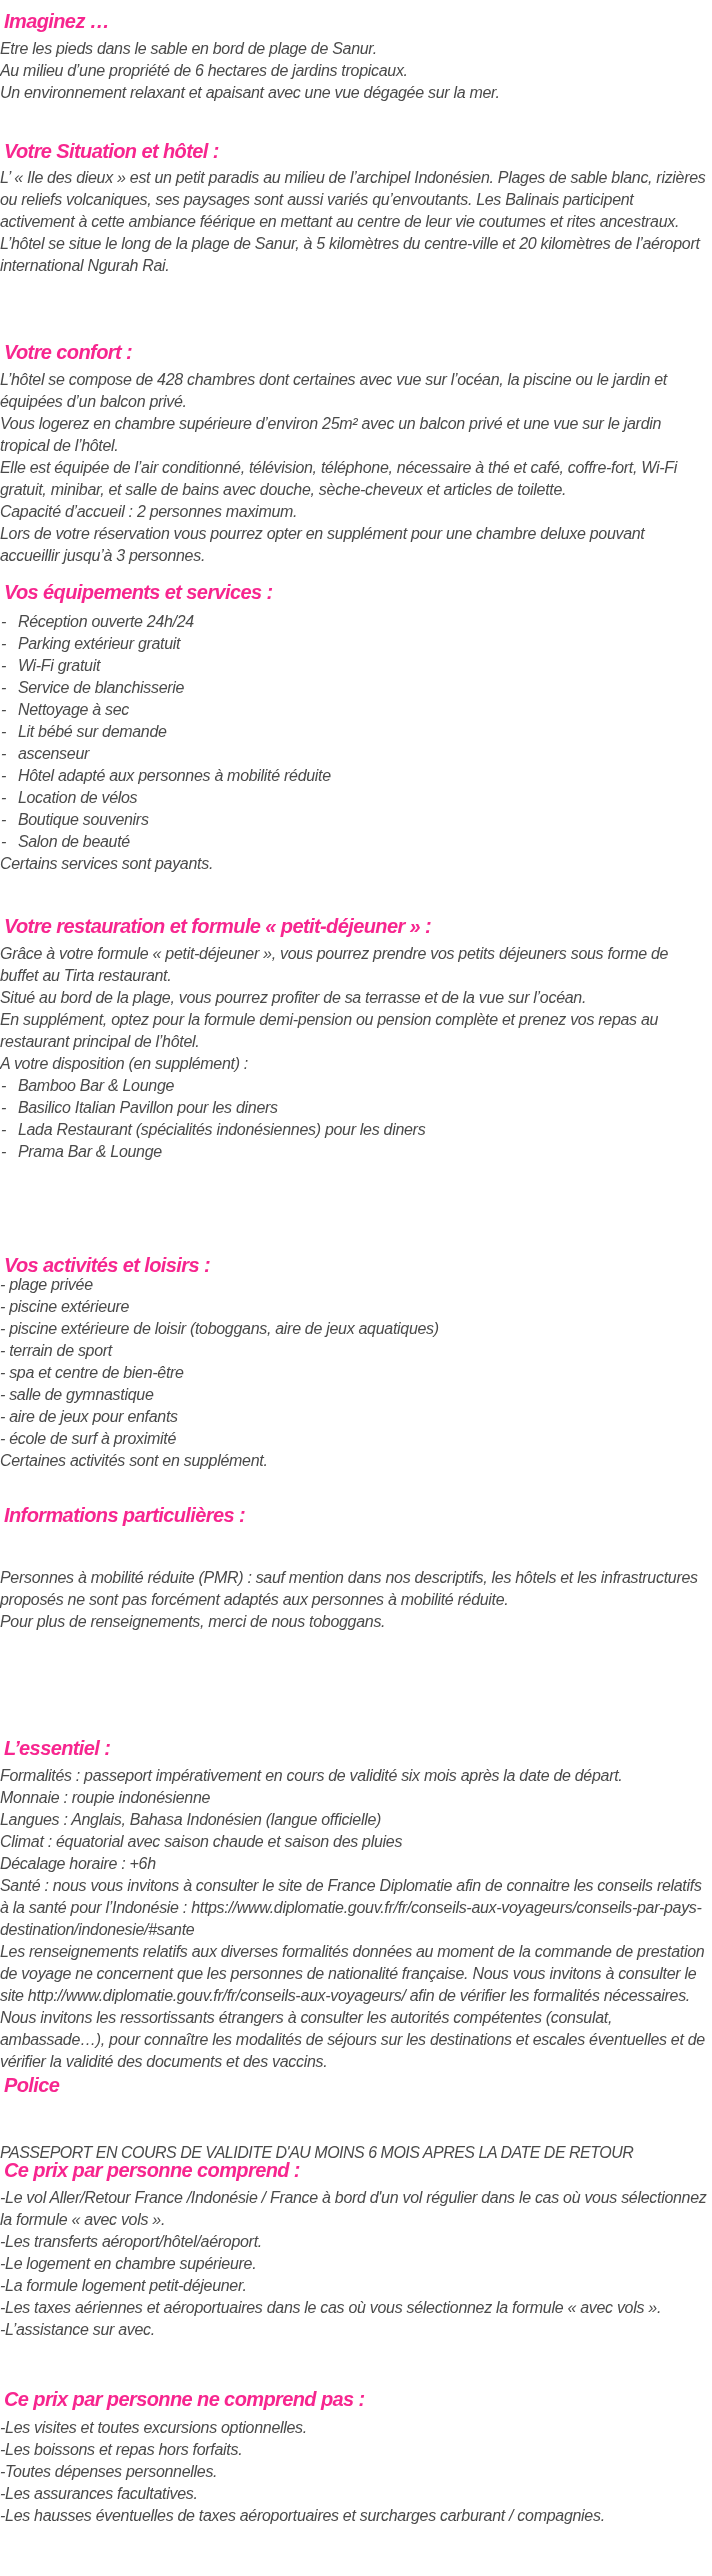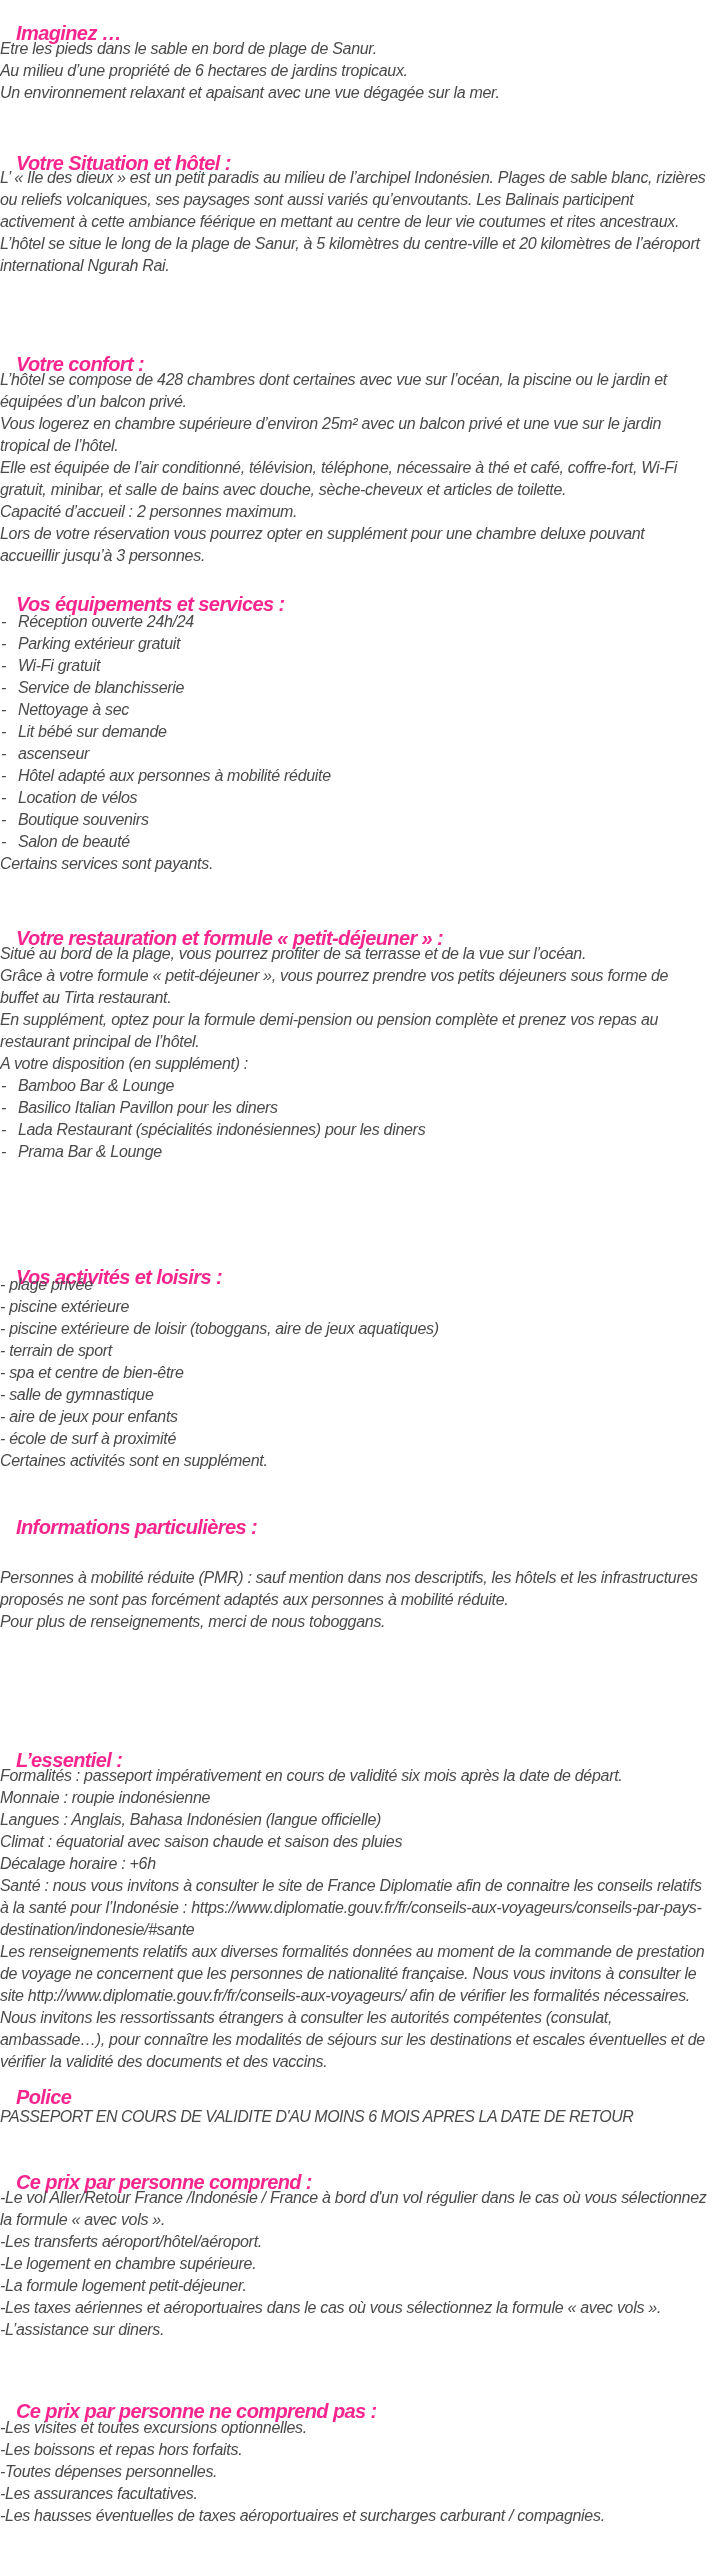--- a/index.html
+++ b/index.html
@@ -7,42 +7,42 @@
     width: 713px;
     height: 2576px;
     overflow: hidden;
     font-family: "Liberation Sans", sans-serif;
     color: #4a4a4a;
     position: relative;
   }
   .h {
     position: absolute;
     left: 0;
-    margin: 16px;
+    margin: 4px;
     color: #f7268f;
     font-style: italic;
     font-weight: bold;
     font-size: 20px;
     letter-spacing: -0.6px;
     line-height: 26px;
     white-space: nowrap;
   }
   .blk {
     position: absolute;
     left: 0;
     width: 707px;
     font-style: italic;
     font-size: 16px;
     line-height: 22px;
     letter-spacing: -0.3px;
   }
   .blk p { margin: 0; }
   .li { margin: 0; display: flex; }
   .li .dash { width: 17px; flex: 0 0 17px; padding-left: 0.9px; }
-  .upper { letter-spacing: -0.5px; }
+  .upper { letter-spacing: -0.5px; margin-top: 36px; }
 </style>
 </head>
 <body>
 
 <h2 class="h" style="top:3.8px">Imaginez …</h2>
 <div class="blk" style="top:38px">
   <p>Etre les pieds dans le sable en bord de plage de Sanur.</p>
   <p>Au milieu d’une propriété de 6 hectares de jardins tropicaux.</p>
   <p>Un environnement relaxant et apaisant avec une vue dégagée sur la mer.</p>
 </div>
@@ -106,22 +106,22 @@
     </div>
   <div class="li">
       <span class="dash">-</span>
       <span>Salon de beauté</span>
     </div>
   <p>Certains services sont payants.</p>
 </div>
 
 <h2 class="h" style="top:909px">Votre restauration et formule « petit-déjeuner » :</h2>
 <div class="blk" style="top:943px">
+  <p>Grâce à votre formule « petit-déjeuner », vous pourrez prendre vos petits déjeuners sous forme de buffet au Tirta restaurant.</p>
   <p>Situé au bord de la plage, vous pourrez profiter de sa terrasse et de la vue sur l’océan.</p>
-  <p>Grâce à votre formule « petit-déjeuner », vous pourrez prendre vos petits déjeuners sous forme de buffet au Tirta restaurant.</p>
   <p>En supplément, optez pour la formule demi-pension ou pension complète et prenez vos repas au restaurant principal de l’hôtel.</p>
   <p>A votre disposition (en supplément) :</p>
   <div class="li">
       <span class="dash">-</span>
       <span>Bamboo Bar &amp; Lounge</span>
     </div>
   <div class="li">
       <span class="dash">-</span>
       <span>Basilico Italian Pavillon pour les diners</span>
     </div>
@@ -170,21 +170,21 @@
   <p>PASSEPORT EN COURS DE VALIDITE D'AU MOINS 6 MOIS APRES LA DATE DE RETOUR</p>
 </div>
 
 <h2 class="h" style="top:2153px">Ce prix par personne comprend :</h2>
 <div class="blk" style="top:2187px">
   <p>-Le vol Aller/Retour France /Indonésie / France à bord d'un vol régulier dans le cas où vous sélectionnez la formule « avec vols ».</p>
   <p>-Les transferts aéroport/hôtel/aéroport.</p>
   <p>-Le logement en chambre supérieure.</p>
   <p>-La formule logement petit-déjeuner.</p>
   <p>-Les taxes aériennes et aéroportuaires dans le cas où vous sélectionnez la formule « avec vols ».</p>
-  <p>-L’assistance sur diners.</p>
+  <p>-L’assistance sur avec.</p>
 </div>
 
 <h2 class="h" style="top:2382px">Ce prix par personne ne comprend pas :</h2>
 <div class="blk" style="top:2417px">
   <p>-Les visites et toutes excursions optionnelles.</p>
   <p>-Les boissons et repas hors forfaits.</p>
   <p>-Toutes dépenses personnelles.</p>
   <p>-Les assurances facultatives.</p>
   <p>-Les hausses éventuelles de taxes aéroportuaires et surcharges carburant / compagnies.</p>
 </div>

